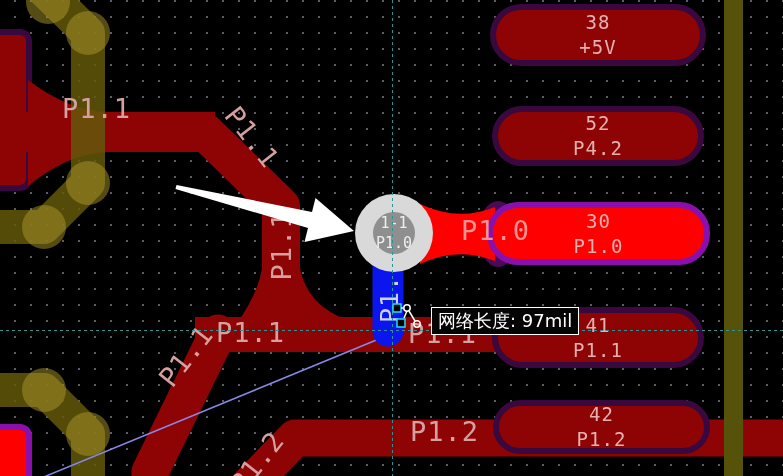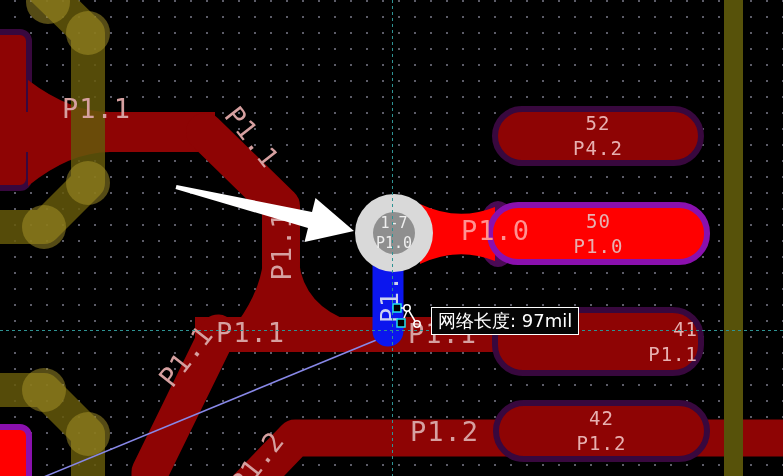--- a/index.html
+++ b/index.html
@@ -77,33 +77,37 @@
     <rect x="724" y="0" width="19" height="476" fill="#57520a"></rect>
 
     <ellipse cx="498" cy="234" rx="20" ry="33" fill="#4a0a55"></ellipse>
 
     <path fill="#ff0000" d="M420,204 Q458,222 495,207 L495,261 Q458,246 420,264 Z"></path>
   </svg>
 
   <div class="pad pad-side" style="left:-26px;top:29px;width:58px;height:162px;"></div>
   <div class="pad pad-side hl" style="left:-12px;top:424px;width:44px;height:70px;"></div>
 
+  <div class="pad z2" style="left:490px;top:4px;width:216px;height:62px;">
+    <span>38</span>
+    <span>+5V</span>
+  </div>
   <div class="pad z2" style="left:492px;top:106px;width:212px;height:60px;">
     <span>52</span>
     <span>P4.2</span>
   </div>
   <div class="pad hl z2" style="left:487px;top:202px;width:223px;height:63px;">
-    <span>50</span>
+    <span>30</span>
     <span>P1.0</span>
   </div>
-  <div class="pad z2" style="left:492px;top:307px;width:212px;height:69px;align-items:flex-end;">
+  <div class="pad z2" style="left:492px;top:307px;width:212px;height:61px;">
     <span>41</span>
     <span>P1.1</span>
   </div>
-  <div class="pad z2" style="left:493px;top:400px;width:217px;height:62px;">
+  <div class="pad z2" style="left:493px;top:400px;width:217px;height:54px;">
     <span>42</span>
     <span>P1.2</span>
   </div>
 
   <div class="netlbl z3" style="left:62px;top:95px;">P1.1</div>
   <div class="netlbl rot z3" style="left:252px;top:137px;--r:52deg;">P1.1</div>
   <div class="netlbl rot z3" style="left:281px;top:246px;--r:-90deg;">P1.1</div>
   <div class="netlbl rot z3" style="left:186px;top:356px;--r:-52deg;">P1.1</div>
   <div class="netlbl z3" style="left:216px;top:319px;">P1.1</div>
   <div class="netlbl z3" style="left:408px;top:320px;">P1.1</div>
@@ -112,21 +116,21 @@
   <div class="netlbl rot z3" style="left:257px;top:462px;--r:-52deg;">P1.2</div>
 
   <svg class="z4" width="783" height="476" viewBox="0 0 783 476">
     <line x1="391" y1="334" x2="34" y2="481" stroke="#8888e8" stroke-width="1.5"></line>
     <line x1="388" y1="238" x2="388" y2="331" stroke="#0b16ee" stroke-width="31" stroke-linecap="round"></line>
   </svg>
   <div class="netlbl rot z5" style="left:389px;top:299px;--r:-90deg;color:#ccd2f0;font-size:25px;">P1.</div>
 
   <div class="via-outer"></div>
   <div class="via-inner"></div>
-  <div class="via-text" style="top:215px;">1-7</div>
+  <div class="via-text" style="top:215px;">1-1</div>
   <div class="via-text" style="top:235px;">P1.0</div>
 
   <div class="cross-v"></div>
   <div class="cross-h"></div>
 
   <svg class="z9" width="783" height="476" viewBox="0 0 783 476">
     <polygon fill="#ffffff" points="176.5,185 312,212 315.5,198 354,231 304.5,242 308,228 175.5,189"></polygon>
   </svg>
 
   <svg class="z10" width="783" height="476" viewBox="0 0 783 476">

